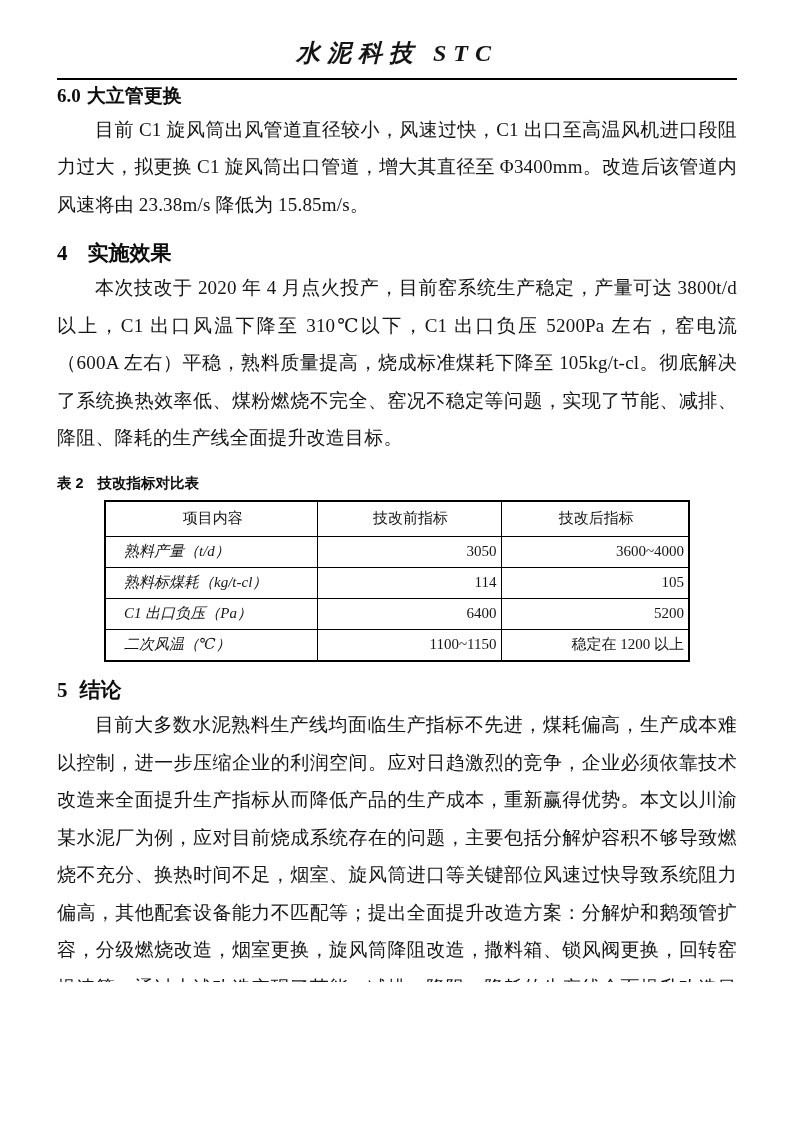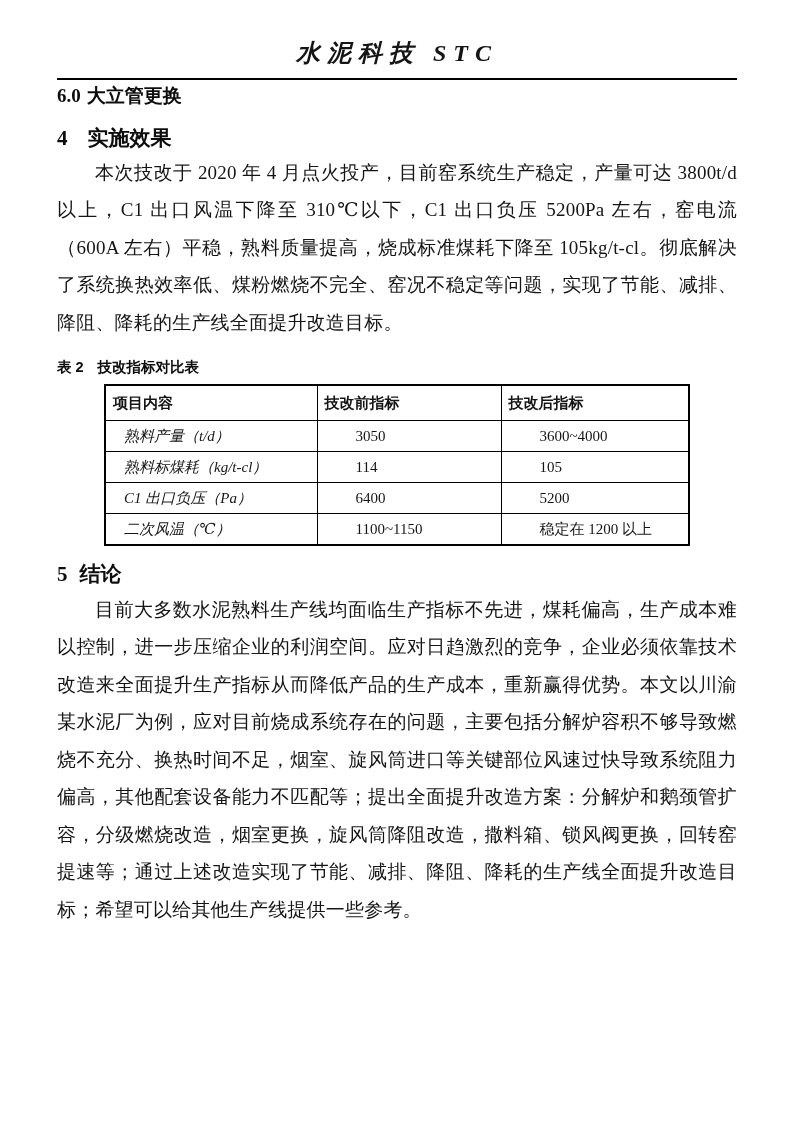--- a/index.html
+++ b/index.html
@@ -73,28 +73,28 @@
     border:2px solid #000;
     table-layout:fixed;
   }
   table.cmp th, table.cmp td{
     border:1.6px solid #000;
     font-size:15px;
     padding:0 4px;
   }
   table.cmp th{
     font-family:"Liberation Sans","DejaVu Sans",sans-serif;
-    font-weight:bold;
+    font-weight:normal;
     height:34px;
-    text-align:left;
+    text-align:center;
     padding-left:7px;
   }
   table.cmp td{
     height:30px;
-    text-align:left;
+    text-align:right;
     font-family:"Liberation Serif","DejaVu Serif",serif;
     padding-left:38px;
   }
   table.cmp td.c1{text-align:left;padding-left:18px;font-style:italic;}
   col.w1{width:212px;} col.w2{width:184px;} col.w3{width:188px;}
 
   
   .footer-rule{
     position:absolute;left:57px;right:55px;top:1036px;
     height:2.5px;background:#000;
@@ -121,20 +121,21 @@
 
 <div class="page">
   <div class="content">
 
     <div class="journal-title">水泥科技 STC</div>
     <div class="rule-top"></div>
 
     <h2 class="lvl3">
       <span class="num">6.0</span><span class="ttl">大立管更换</span>
     </h2>
+    <p class="body">目前 C1 旋风筒出风管道直径较小，风速过快，C1 出口至高温风机进口段阻力过大，拟更换 C1 旋风筒出口管道，增大其直径至 Φ3400mm。改造后该管道内风速将由 23.38m/s 降低为 15.85m/s。</p>
 
     <h2 class="lvl1 s4">
       <span class="num">4</span><span class="ttl">实施效果</span>
     </h2>
     <p class="body">本次技改于 2020 年 4 月点火投产，目前窑系统生产稳定，产量可达 3800t/d 以上，C1 出口风温下降至 310℃以下，C1 出口负压 5200Pa 左右，窑电流（600A 左右）平稳，熟料质量提高，烧成标准煤耗下降至 105kg/t-cl。彻底解决了系统换热效率低、煤粉燃烧不完全、窑况不稳定等问题，实现了节能、减排、降阻、降耗的生产线全面提升改造目标。</p>
 
     <div class="tbl-caption">
       <span class="cap-label">表 2</span><span class="cap-title">技改指标对比表</span>
     </div>
 

